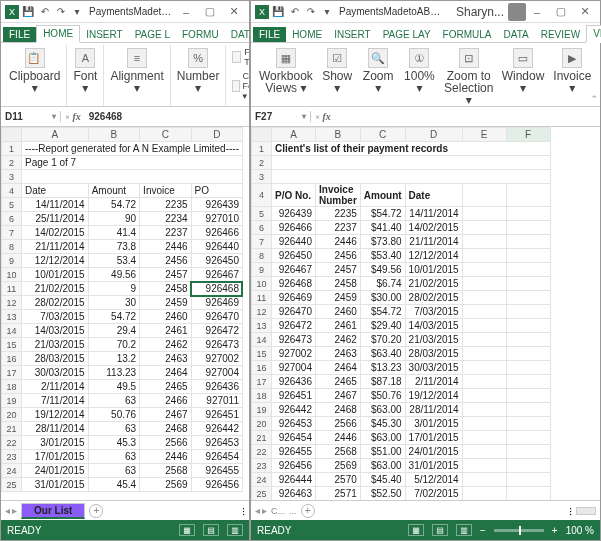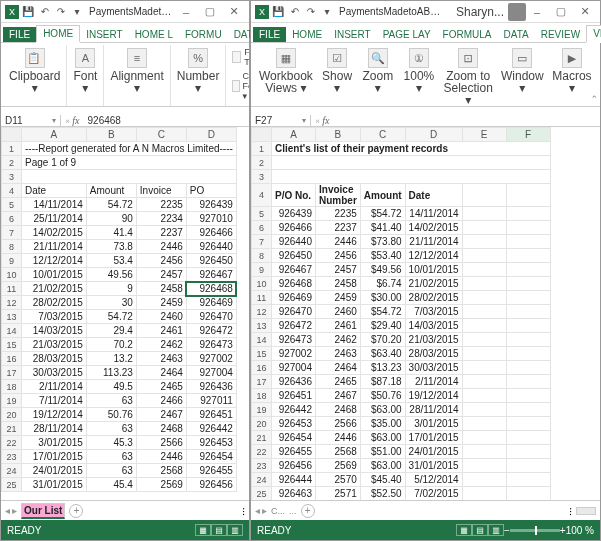--- a/index.html
+++ b/index.html
@@ -23,46 +23,46 @@
   .tabs .tab.active { color:#217346; border:1px solid #ccc; border-bottom:2px solid #fff; margin-bottom:-1px; background:#fff;}
   .ribbon { height: 64px; background:#fff; border-bottom:1px solid #ccc; display:flex; padding:2px 2px 0; font-size:9px; color:#444; overflow:hidden;}
   .rgroup { border-right:1px solid #e2e2e2; padding:1px 4px; display:flex; flex-direction:column; align-items:center; justify-content:space-between;}
   .rgroup .top { display:flex; gap:4px; align-items:flex-start;}
   .bigbtn { display:flex; flex-direction:column; align-items:center; gap:2px; padding:2px;}
   .bigbtn .ico { width:20px; height:20px; background:#f0f0f0; border:1px solid #ccc; display:flex;align-items:center;justify-content:center;font-size:11px;color:#666;}
   .bigbtn .lbl { font-size:12px; text-align:center; line-height:1;}
   .smallbtn { display:flex; align-items:center; gap:3px; font-size:9px; padding:1px 2px;}
   .smallbtn .ico { width:12px;height:12px;background:#f5f5f5;border:1px solid #ccc;}
   .glabel { font-size:9px; color:#777; text-align:center; margin-top:18px;}
-  .namebox-row { height: 20px; display:flex; align-items:flex-end; border-bottom:1px solid #ccc; background:#fff; font-size:10px;}
+  .namebox-row { height: 20px; display:flex; align-items:center; border-bottom:1px solid #ccc; background:#fff; font-size:10px;font-weight:bold;}
   .namebox { width:60px; border-right:1px solid #ccc; padding:0 4px; color:#333; display:flex; align-items:center; justify-content:space-between;}
   .namebox .dd { font-size:8px; color:#888;}
   .fxbtn { padding:0 4px; color:#666; font-style:italic; font-family:Georgia,serif;}
   .fxbtn::before{content:"×  ";color:#999;font-style:normal;font-size:9px;}
   .fxfield { flex:1; padding:0 4px; color:#333;}
   .grid { flex:1; overflow:auto; position:relative; background:#fff;}
   .sheet { border-collapse:collapse; font-size:10px; color:#222;}
   .sheet td, .sheet th { border:1px solid #e3e3e3; height:14px; padding:0 3px; white-space:nowrap;}
   .sheet th { background:#f5f5f5; font-weight:normal; color:#555; text-align:center;}
   .sheet th.corner { width:20px; background:#f0f0f0;}
   .sheet th.col { min-width:44px;}
   .sheet th.rowh { width:20px; text-align:center; font-size:9px;}
   .sheet td { text-align:right;}
   .sheet td.l { text-align:left;}
   .sheet .bold { font-weight:bold;}
   .sheet .selcell { outline:2px solid #217346; outline-offset:-1px;}
   .sheet th.selcol { background:#e2efe6; }
   .sheettabs { height:20px; border-top:1px solid #ccc; display:flex; align-items:center; font-size:10px; background:#fff; padding:0 4px; gap:4px;}
   .sheettabs .arrows { color:#999; display:flex; gap:2px;}
-  .sheettabs .stab { padding:1px 2px; background:#f9a8d4; border:1px solid #ccc; border-bottom:none;}
+  .sheettabs .stab { padding:1px 12px; background:#8b5cf6; border:1px solid #ccc; border-bottom:none;}
   .sheettabs .stab.active { font-weight:bold; border-bottom:2px solid #217346; color:#222;}
   .sheettabs .plus { width:14px; height:14px; border:1px solid #bbb; border-radius:7px; display:flex;align-items:center;justify-content:center;color:#888;font-size:10px;}
   .sheettabs .right { margin-left:auto; display:flex; align-items:center; gap:4px;}
   .sheettabs .scroll { width:20px; height:8px; background:#e9e9e9; border:1px solid #ccc;}
-  .statusbar { height:20px; background:#217346; color:#fff; display:flex; align-items:center; font-size:10px; padding:0 6px; }
+  .statusbar { height:20px; background:#217346; color:#fff; display:flex; align-items:center; font-size:10px; padding:0 6px; gap:8px;}
   .statusbar .fill { flex:1;}
   .statusbar .vbtn { width:16px;height:12px;border:1px solid rgba(255,255,255,0.4); display:flex;align-items:center;justify-content:center;font-size:8px;}
   .statusbar .slider { width:50px;height:3px;background:rgba(255,255,255,0.4);position:relative;}
   .statusbar .slider::after{content:"";position:absolute;left:50%;top:-3px;width:2px;height:9px;background:#fff;}
   .collapse { position:absolute; right:2px; bottom:2px; font-size:9px; color:#888;}
 </style>
 </head>
 <body>
 
 <div class="window win-left">
@@ -78,21 +78,21 @@
     <div class="controls">
       <span>–</span>
       <span>▢</span>
       <span class="close">✕</span>
     </div>
   </div>
   <div class="tabs" id="tabs-left">
       <div class="tab file">FILE</div>
       <div class="tab active">HOME</div>
       <div class="tab">INSERT</div>
-      <div class="tab">HOME L</div>
+      <div class="tab">PAGE L</div>
       <div class="tab">FORMU</div>
       <div class="tab">DATA</div>
       <div class="tab">REVIE</div>
       <div class="tab">VIEW</div>
     </div>
   <div class="ribbon" id="ribbon-left">
       <div class="rgroup">
         <div class="top">
           <div class="bigbtn">
             <div class="ico">📋</div>
@@ -151,25 +151,25 @@
         <tbody>
           <tr>
             <th class="corner"></th>
             <th class="col">A</th>
             <th class="col">B</th>
             <th class="col">C</th>
             <th class="col">D</th>
           </tr>
           <tr>
             <th class="rowh">1</th>
-            <td colspan="4" class="l">----Report generated for A N Macros Limited----</td>
+            <td colspan="4" class="l">----Report generated for A N Example Limited----</td>
           </tr>
           <tr>
             <th class="rowh">2</th>
-            <td colspan="4" class="l">Page 1 of 9</td>
+            <td colspan="4" class="l">Page 1 of 7</td>
           </tr>
           <tr>
             <th class="rowh">3</th>
             <td colspan="4"></td>
           </tr>
           <tr>
             <th class="rowh">4</th>
             <td class="l">Date</td>
             <td class="l">Amount</td>
             <td class="l">Invoice</td>
@@ -396,21 +396,21 @@
           <div class="bigbtn">
             <div class="ico">⊡</div>
             <div class="lbl">Zoom to<br>Selection ▾</div>
           </div>
           <div class="bigbtn">
             <div class="ico">▭</div>
             <div class="lbl">Window ▾</div>
           </div>
           <div class="bigbtn">
             <div class="ico">▶</div>
-            <div class="lbl">Macros ▾</div>
+            <div class="lbl">Invoice ▾</div>
           </div>
         </div>
         <div class="glabel">Zoom</div>
       </div>
     </div>
   <div class="namebox-row">
     <div class="namebox">
         <span>F27</span>
         <span class="dd">▾</span>
       </div>
@@ -582,21 +582,21 @@
             <td>2468</td>
             <td>$63.00</td>
             <td>28/11/2014</td>
             <td></td>
             <td></td>
           </tr>
           <tr>
             <th class="rowh">20</th>
             <td>926453</td>
             <td>2566</td>
-            <td>$35.00</td>
+            <td>$45.30</td>
             <td>3/01/2015</td>
             <td></td>
             <td></td>
           </tr>
           <tr>
             <th class="rowh">21</th>
             <td>926454</td>
             <td>2446</td>
             <td>$63.00</td>
             <td>17/01/2015</td>

